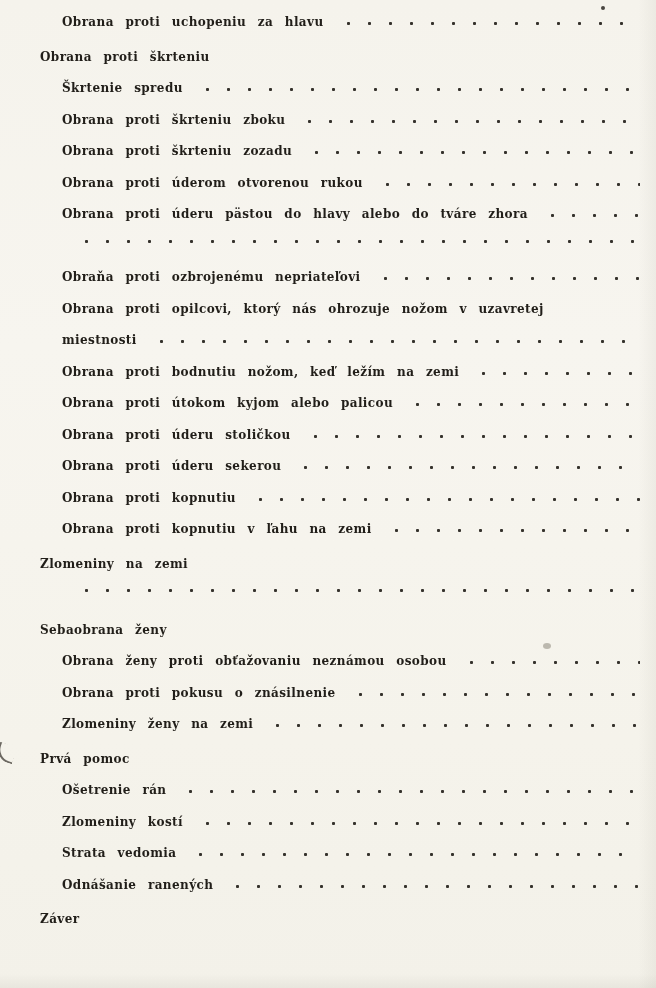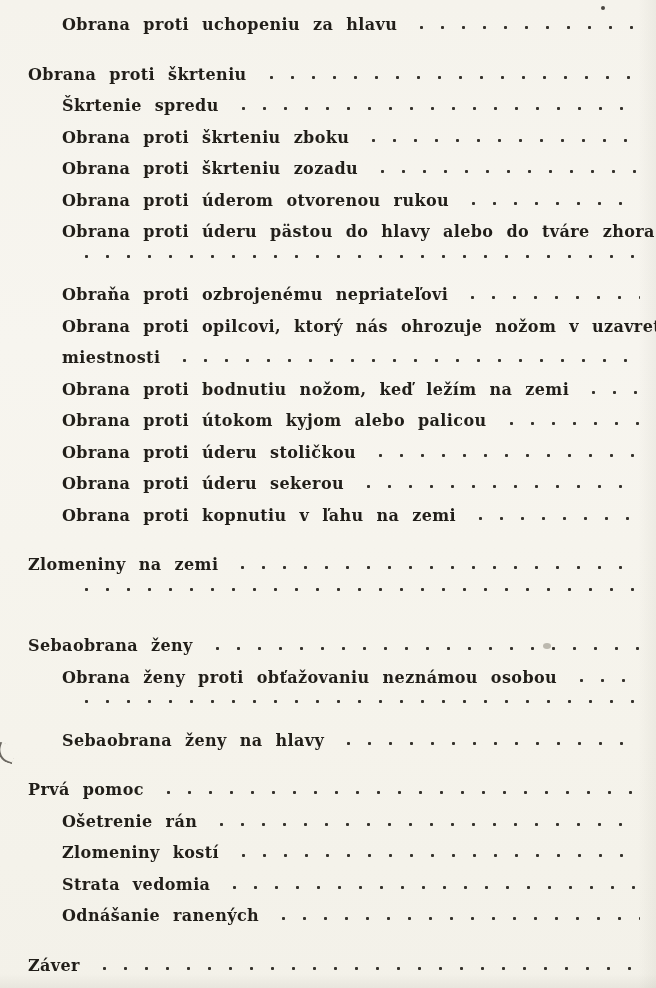--- a/index.html
+++ b/index.html
@@ -22,29 +22,29 @@
     padding-top: 8px;
     z-index: 2;
   }
   .entry {
     display: flex;
     align-items: baseline;
     box-sizing: border-box;
     height: 31.5px;
     padding-top: 7px;
     padding-right: 14px;
-    font-size: 16px;
+    font-size: 12px;
     font-weight: 600;
     letter-spacing: 0.4px;
     word-spacing: 7px;
     white-space: nowrap;
   }
   .entry.level-1 { padding-left: 28px; }
   .entry.level-2 { padding-left: 62px; }
-  .entry.section-start { margin-top: 18px; }
+  .entry.section-start { margin-top: 3px; flex-direction: column; }
   .entry-text { flex: 0 0 auto; }
   .leader {
     flex: 1 1 auto;
     height: 5px;
     margin-left: 12px;
     margin-right: 2px;
     background-image: radial-gradient(circle, #35322c 1.3px, rgba(0,0,0,0) 1.8px);
     background-size: 21px 5px;
     background-repeat: repeat-x;
     background-position: 2px 100%;
@@ -134,43 +134,48 @@
   </div>
       <div class="entry level-2">
     <span class="entry-text">Obrana proti úderu stoličkou</span>
     <span class="leader"></span>
   </div>
       <div class="entry level-2">
     <span class="entry-text">Obrana proti úderu sekerou</span>
     <span class="leader"></span>
   </div>
       <div class="entry level-2">
+    <span class="entry-text">Obrana proti kopnutiu</span>
+    <span class="leader"></span>
+  </div>
+      <div class="entry level-2">
     <span class="entry-text">Obrana proti kopnutiu v ľahu na zemi</span>
     <span class="leader"></span>
   </div>
       <div class="entry level-1 section-start">
     <span class="entry-text">Zlomeniny na zemi</span>
     <span class="leader"></span>
   </div>
       <div class="entry level-2">
     <span class="leader"></span>
   </div>
       <div class="entry level-1 section-start">
     <span class="entry-text">Sebaobrana ženy</span>
     <span class="leader"></span>
   </div>
       <div class="entry level-2">
     <span class="entry-text">Obrana ženy proti obťažovaniu neznámou osobou</span>
     <span class="leader"></span>
   </div>
       <div class="entry level-2">
-    <span class="leader"></span>
-  </div>
-      <div class="entry level-2">
-    <span class="entry-text">Sebaobrana ženy na hlavy</span>
+    <span class="entry-text">Obrana proti pokusu o znásilnenie</span>
+    <span class="leader"></span>
+  </div>
+      <div class="entry level-2">
+    <span class="entry-text">Zlomeniny ženy na zemi</span>
     <span class="leader"></span>
   </div>
       <div class="entry level-1 section-start">
     <span class="entry-text">Prvá pomoc</span>
     <span class="leader"></span>
   </div>
       <div class="entry level-2">
     <span class="entry-text">Ošetrenie rán</span>
     <span class="leader"></span>
   </div>

